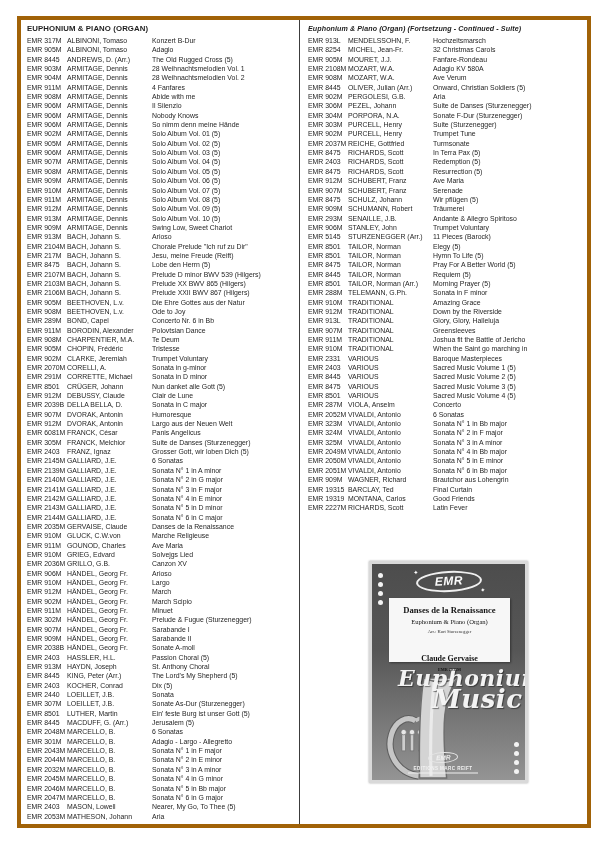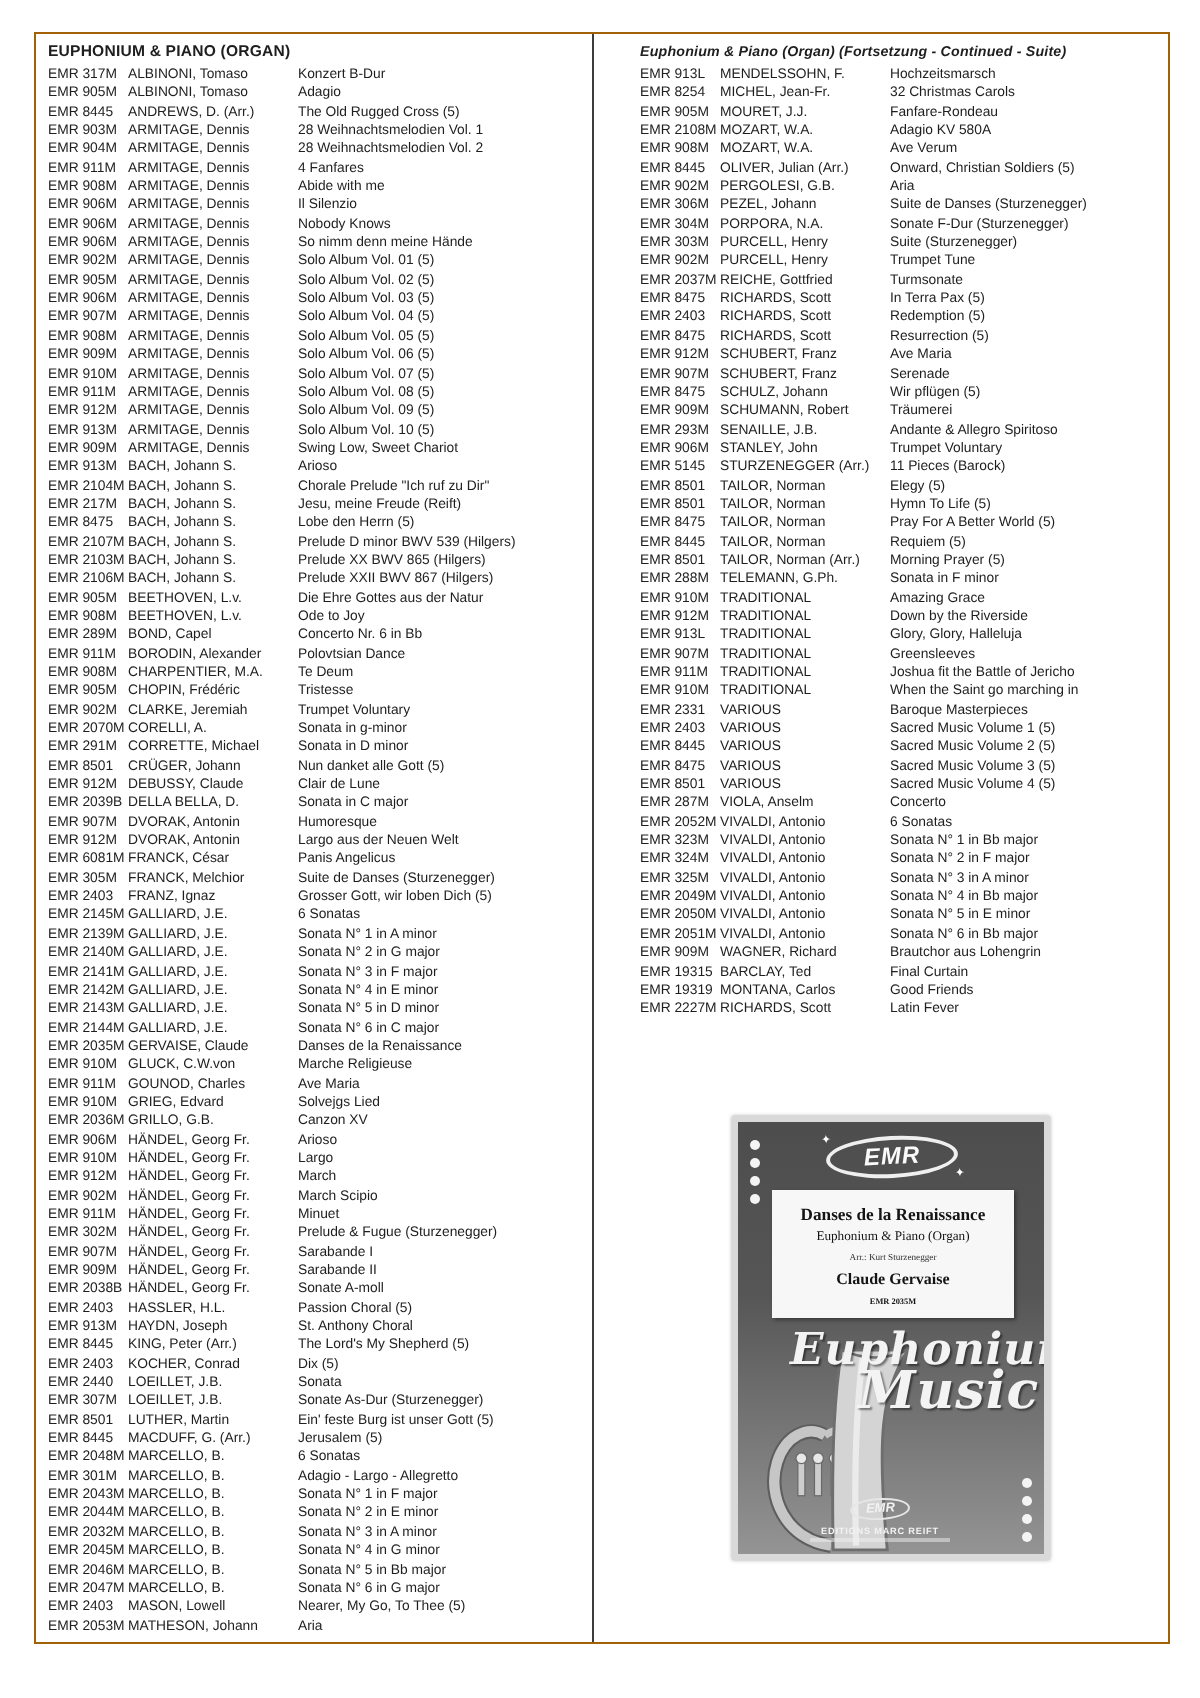--- a/index.html
+++ b/index.html
@@ -5,28 +5,28 @@
   html,body { margin:0; padding:0; }
   body {
     width:600px; height:849px; position:relative;
     background:#ffffff; overflow:hidden;
     font-family:"Liberation Sans", sans-serif;
     color:#1e1e1e;
     -webkit-font-smoothing:antialiased;
   }
   .page-box {
     position:absolute; left:17px; top:16px; width:566px; height:804px;
-    border:1px solid #a16207; background:#fff;
+    border:4px solid #a16207; background:#fff;
   }
   .divider {
     position:absolute; left:278px; top:0; bottom:0; width:1px; background:#3c3c3c;
   }
   .col { position:absolute; top:4px; }
   .col-left  { left:6px;  width:267px; }
-  .col-right { left:302px; width:272px; }
+  .col-right { left:287px; width:272px; }
   .col-header {
     font-size:7.8px; font-weight:bold; line-height:10px; letter-spacing:.1px;
     margin-bottom:2px; white-space:nowrap;
   }
   .col-header.cont { font-style:italic; font-size:7.1px; }
   .col-header.sec2 { margin-top:9px; margin-bottom:4px; }
   .rows {}
   .row { display:flex; line-height:9.35px; font-size:6.9px; white-space:nowrap; }
   .row .c0 { width:40px; flex:none; }
   .row .c1 { width:85px; flex:none; }
@@ -62,21 +62,21 @@
   .emr-logo .spark.s2 { right:-3px; bottom:-3px; }
   .title-box {
     position:absolute; left:17px; right:15px; top:34px; height:64px; z-index:5;
     background:#f7f7f7; box-shadow:1px 1px 2px rgba(0,0,0,.4);
     text-align:center; font-family:"Liberation Serif", serif; color:#141414;
     padding-top:7px; box-sizing:border-box;
   }
   .tb-title    { font-size:8.6px; font-weight:bold; line-height:10px; }
   .tb-subtitle { font-size:6.6px; margin-top:3px; line-height:8px; }
   .tb-arr      { font-size:4.6px; margin-top:3px; line-height:6px; color:#333; }
-  .tb-composer { font-size:8px; font-weight:bold; margin-top:3px; line-height:9px; }
+  .tb-composer { font-size:8px; font-weight:bold; margin-top:19px; line-height:9px; }
   .tb-no       { font-size:4.2px; font-weight:bold; margin-top:4px; line-height:5px; }
   .series-1 {
     position:absolute; left:26px; top:101px; z-index:3;
     font:italic bold 22px "DejaVu Serif", serif; color:#f3f3f3;
     text-shadow:1px 1px 1px rgba(0,0,0,.45); letter-spacing:.5px;
   }
   .series-2 {
     position:absolute; left:60px; top:120px; z-index:3;
     font:italic bold 26px "DejaVu Serif", serif; color:#f3f3f3;
     text-shadow:1px 1px 1px rgba(0,0,0,.45); letter-spacing:.5px;

